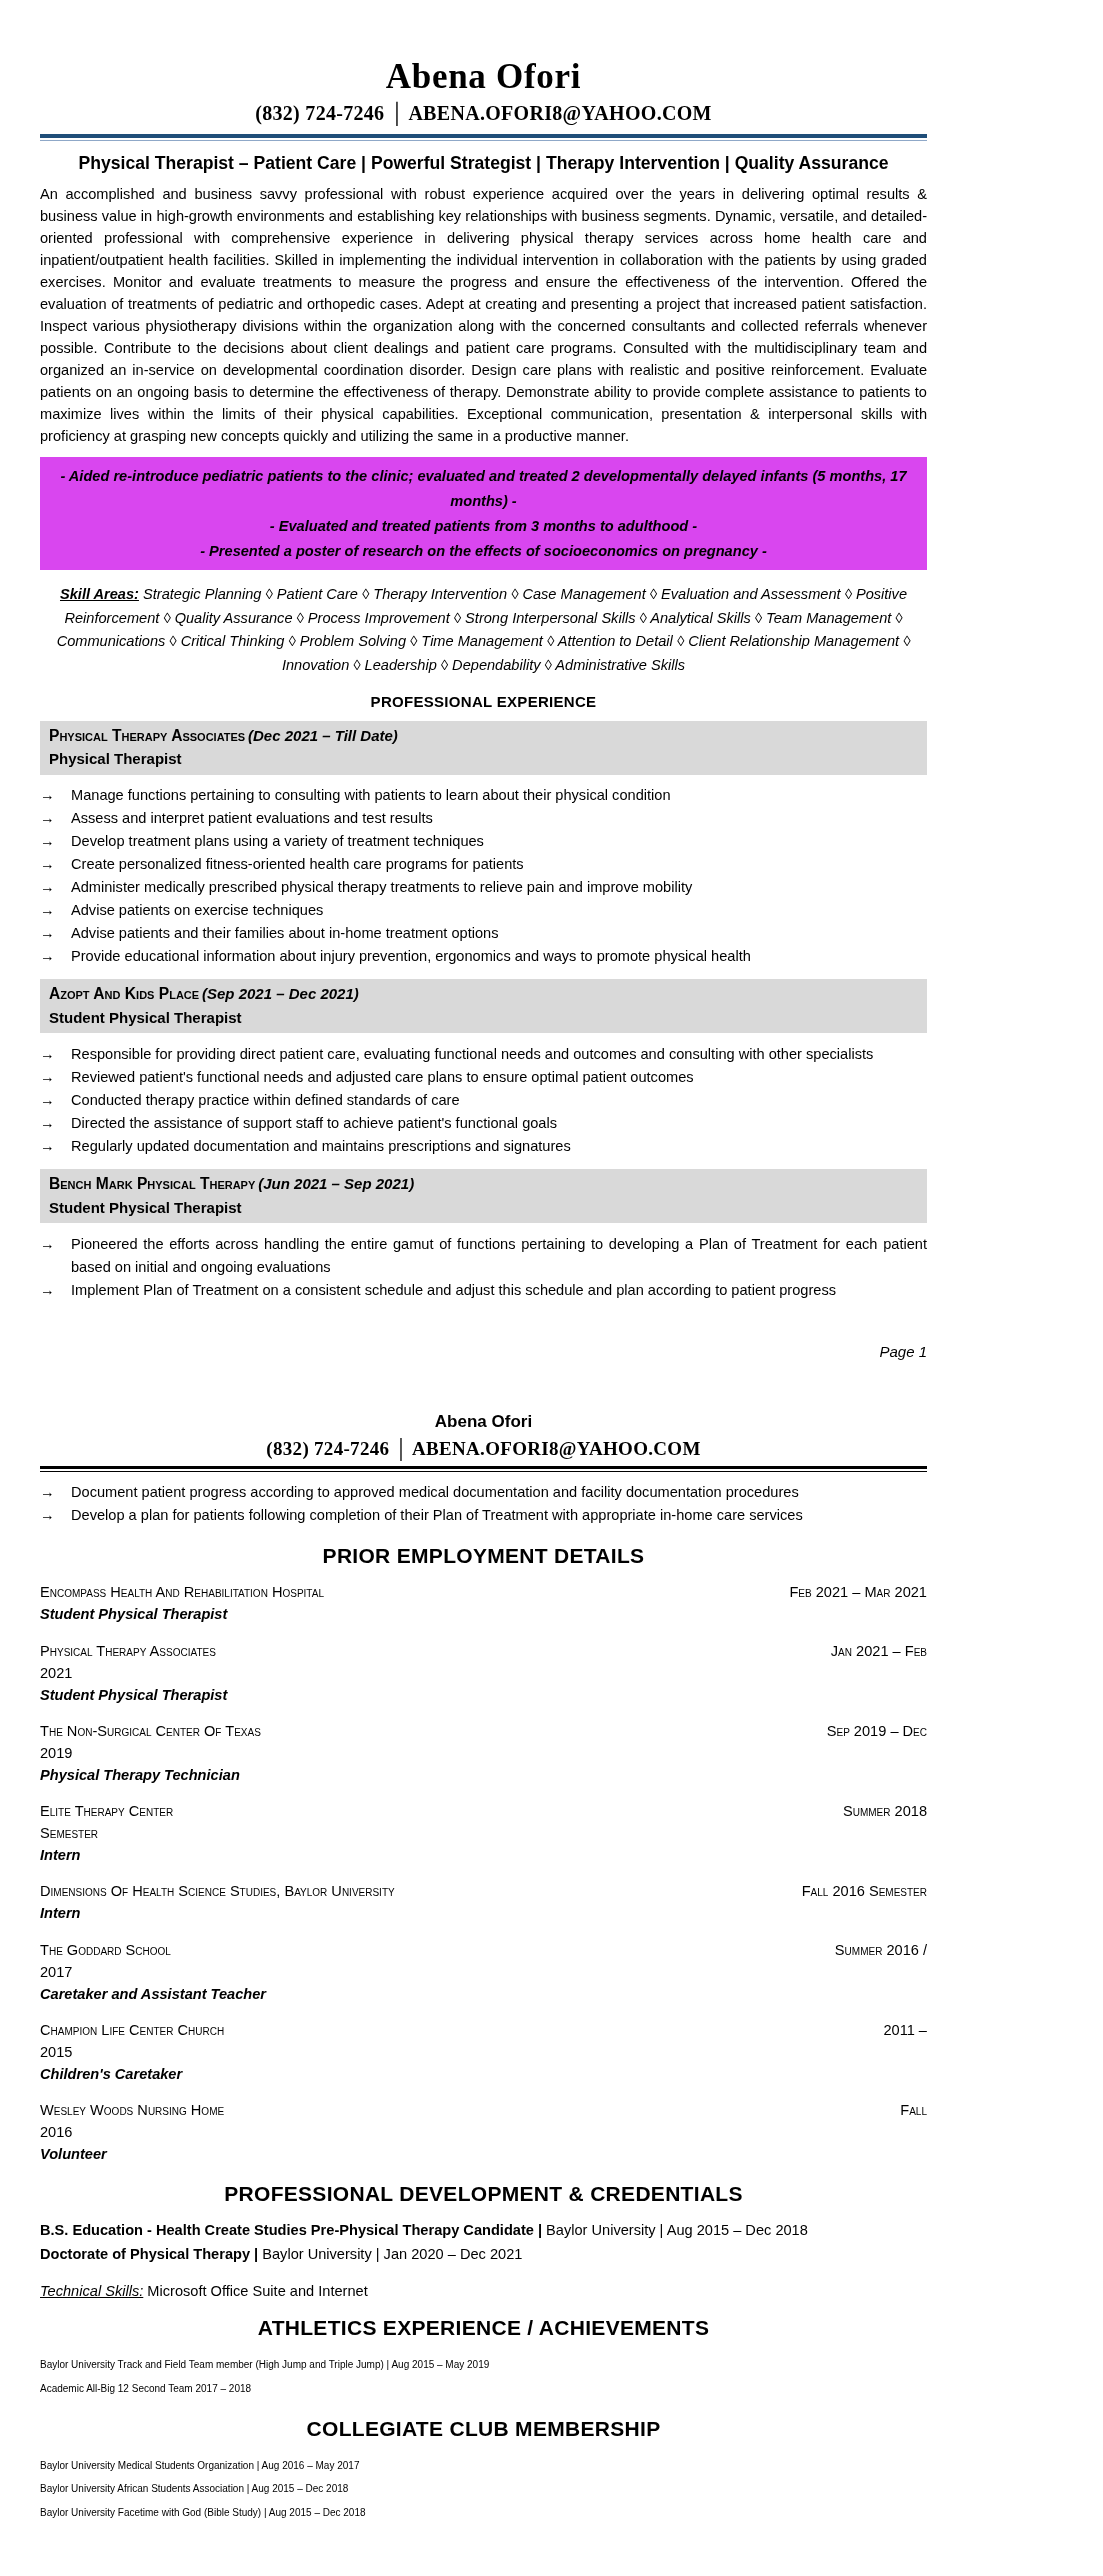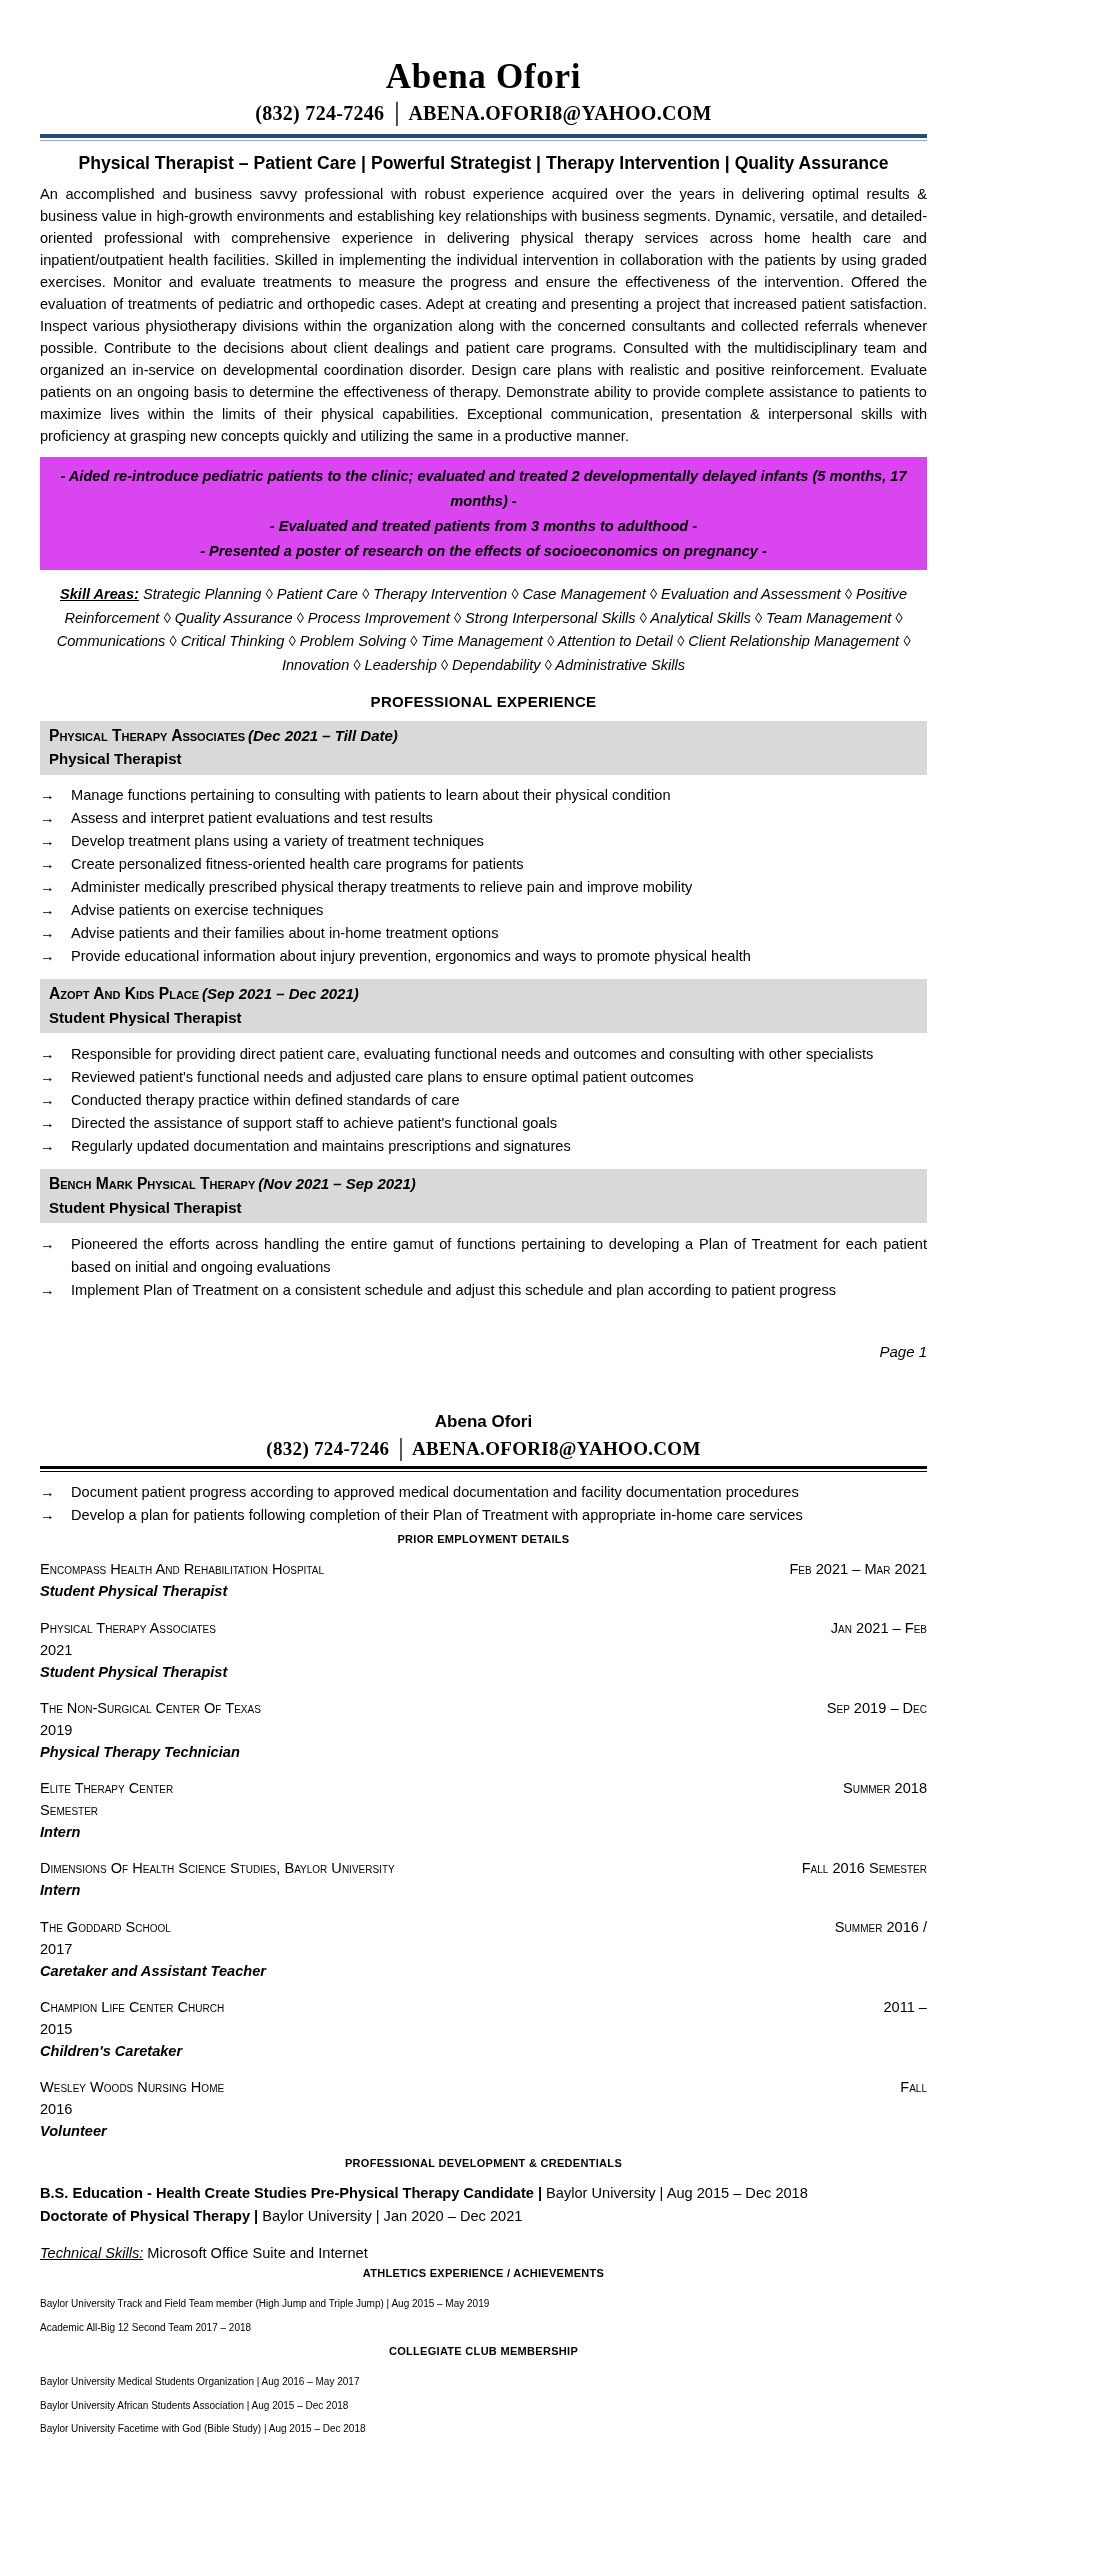--- a/index.html
+++ b/index.html
@@ -128,23 +128,23 @@
   .rule-double {
     margin-top:5.9px;
     height:6.5px;
     border-top:3.3px solid #000;
     border-bottom:1.3px solid #000;
   }
   .p2 .bullets { margin-top:9px; }
   .heading2 {
     text-align:center;
     font-weight:700;
-    font-size:11px;
+    font-size:21px;
     letter-spacing:0.3px;
-    margin-top:6px;
+    margin-top:17px;
     margin-bottom:13px;
   }
   .entry { margin-bottom:14.3px; font-size:14.6px; line-height:22px; }
   .entry-line1 { display:flex; justify-content:space-between; }
   .company2 { font-variant:small-caps; }
   .date2 { font-variant:small-caps; text-align:right; white-space:nowrap; padding-left:19.5px; }
   .date-wrap { font-variant:small-caps; }
   .role2 { font-weight:700; font-style:italic; }
   .cred-line { font-size:14.6px; line-height:23.4px; }
   .cred-bold { font-weight:700; }
@@ -246,21 +246,21 @@
       </div>
     <div class="bullet">
         <span class="arrow">→</span>
         <span class="btext">Regularly updated documentation and maintains prescriptions and signatures</span>
       </div>
   </div>
 
   <div class="job-band">
     <div>
       <span class="job-company">Bench Mark Physical Therapy</span>
-      <span class="job-dates">(Nov 2021 – Sep 2021)</span>
+      <span class="job-dates">(Jun 2021 – Sep 2021)</span>
     </div>
     <div class="job-role">Student Physical Therapist</div>
   </div>
   <div class="bullets">
     <div class="bullet">
         <span class="arrow">→</span>
         <span class="btext">Pioneered the efforts across handling the entire gamut of functions pertaining to developing a Plan of Treatment for each patient based on initial and ongoing evaluations</span>
       </div>
     <div class="bullet">
         <span class="arrow">→</span>

